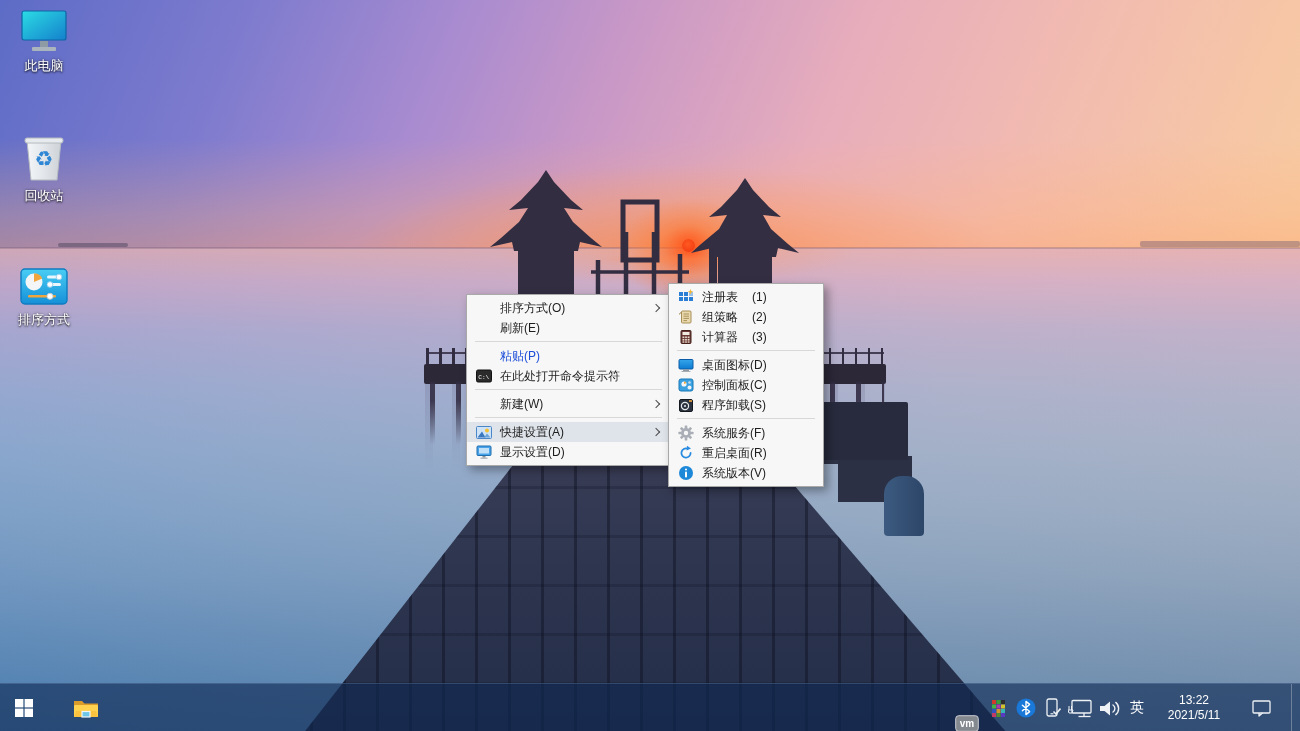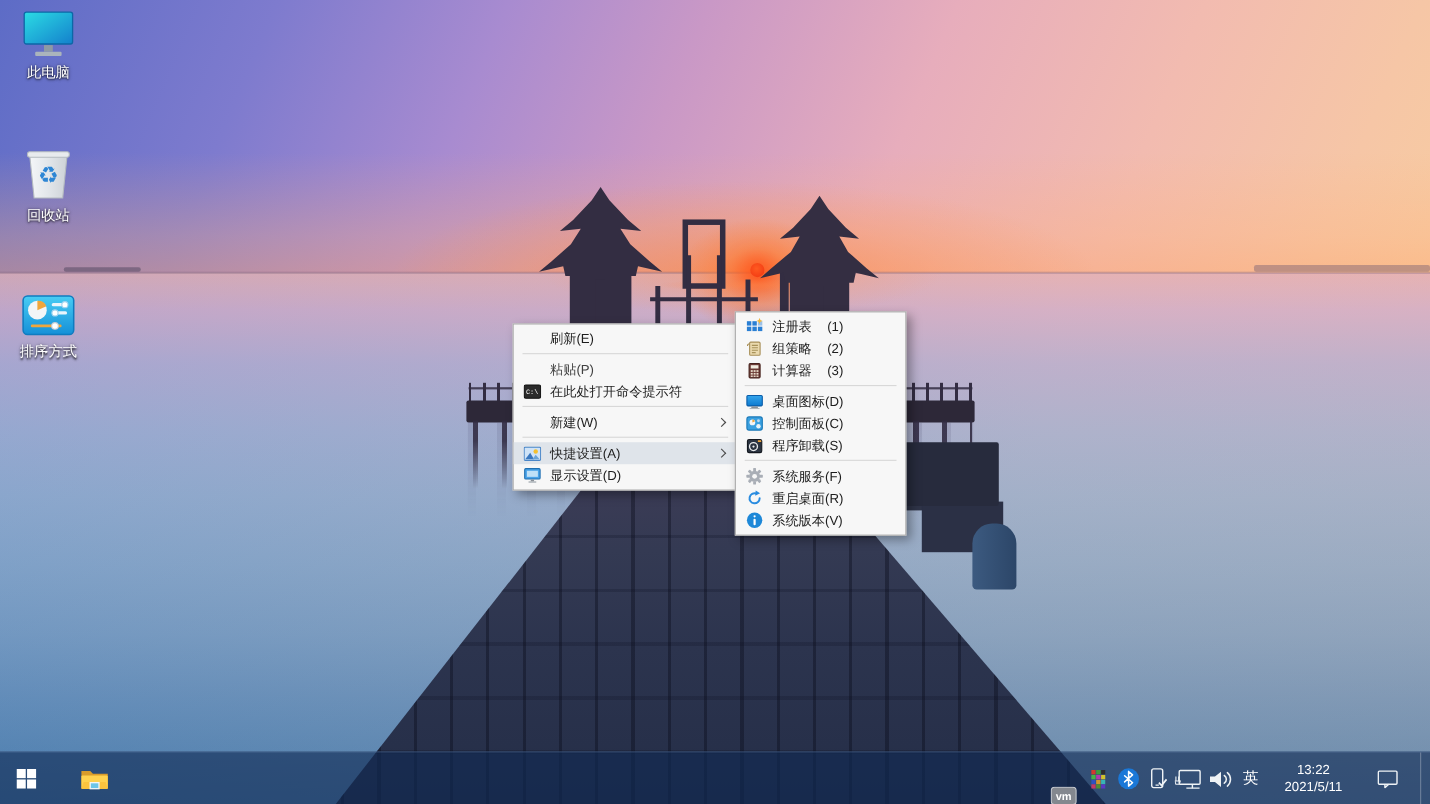--- a/index.html
+++ b/index.html
@@ -67,21 +67,21 @@
   
   .menu { position:absolute; background:#f7f7f7; border:1px solid #a9a9a9; box-shadow:4px 4px 9px rgba(0,0,0,.35);
     padding:3px 0; font-size:12px; color:#1d1d1d; z-index:20; }
   #main-menu { left:466px; top:294px; width:205px; }
   #sub-menu  { left:668px; top:283px; width:156px; z-index:21;text-align:center; }
   .mrow { position:relative; height:20px; display:flex; align-items:center; }
   .mrow .ico { width:16px; height:16px; margin-left:9px; display:flex; align-items:center; justify-content:center; flex:none; }
   .mrow .lbl { margin-left:8px; white-space:nowrap; }
   .mrow .num { margin-left:14px; }
   .mrow.noicon .lbl { margin-left:33px; }
-  .mrow.disabled .lbl { color:#404040; }
+  .mrow.disabled .lbl { color:#1d4ed8; }
   .mrow.hl { background:#dfe4ea;align-items:center; }
   .chev { position:absolute; right:11px; top:7px; width:6px; height:6px;
     border-top:1.3px solid #4a4a4a; border-right:1.3px solid #4a4a4a; transform:rotate(45deg); }
   .msep { height:1px; background:#d8d8d8; margin:3px 8px 4px 8px; }
 
   
   #taskbar { position:absolute; left:0; bottom:0; width:1300px; height:48px;
     background:rgba(16,42,84,.62); border-top:1px solid rgba(140,170,210,.25); z-index:30; }
   .tb { position:absolute; top:0; height:48px; display:flex; align-items:center; justify-content:center; cursor:pointer; }
   #start { left:0; width:48px; }
@@ -193,20 +193,24 @@
           <circle cx="31" cy="18.5" r="2.8" fill="#fff" stroke="#9fd2ef"></circle>
         <rect x="9" y="29" width="28" height="2.6" rx="1.3" fill="#f0a63c"></rect>
           <circle cx="31" cy="30.3" r="3" fill="#fff" stroke="#c8cdd2"></circle>
       </svg>
     </div>
     <div class="lab">排序方式</div>
   </div>
 
   <div class="menu" id="main-menu">
     <div class="mrow noicon">
+      <span class="lbl">排序方式(O)</span>
+      <span class="chev"></span>
+    </div>
+    <div class="mrow noicon">
       <span class="lbl">刷新(E)</span>
     </div>
     <div class="msep"></div>
     <div class="mrow noicon disabled">
       <span class="lbl">粘贴(P)</span>
     </div>
     <div class="mrow">
       <span class="ico">
         <svg width="16" height="14" viewBox="0 0 16 14">
             <rect x=".5" y="1" width="15" height="12" rx="1.5" fill="#2b2b2b" stroke="#111"></rect>

